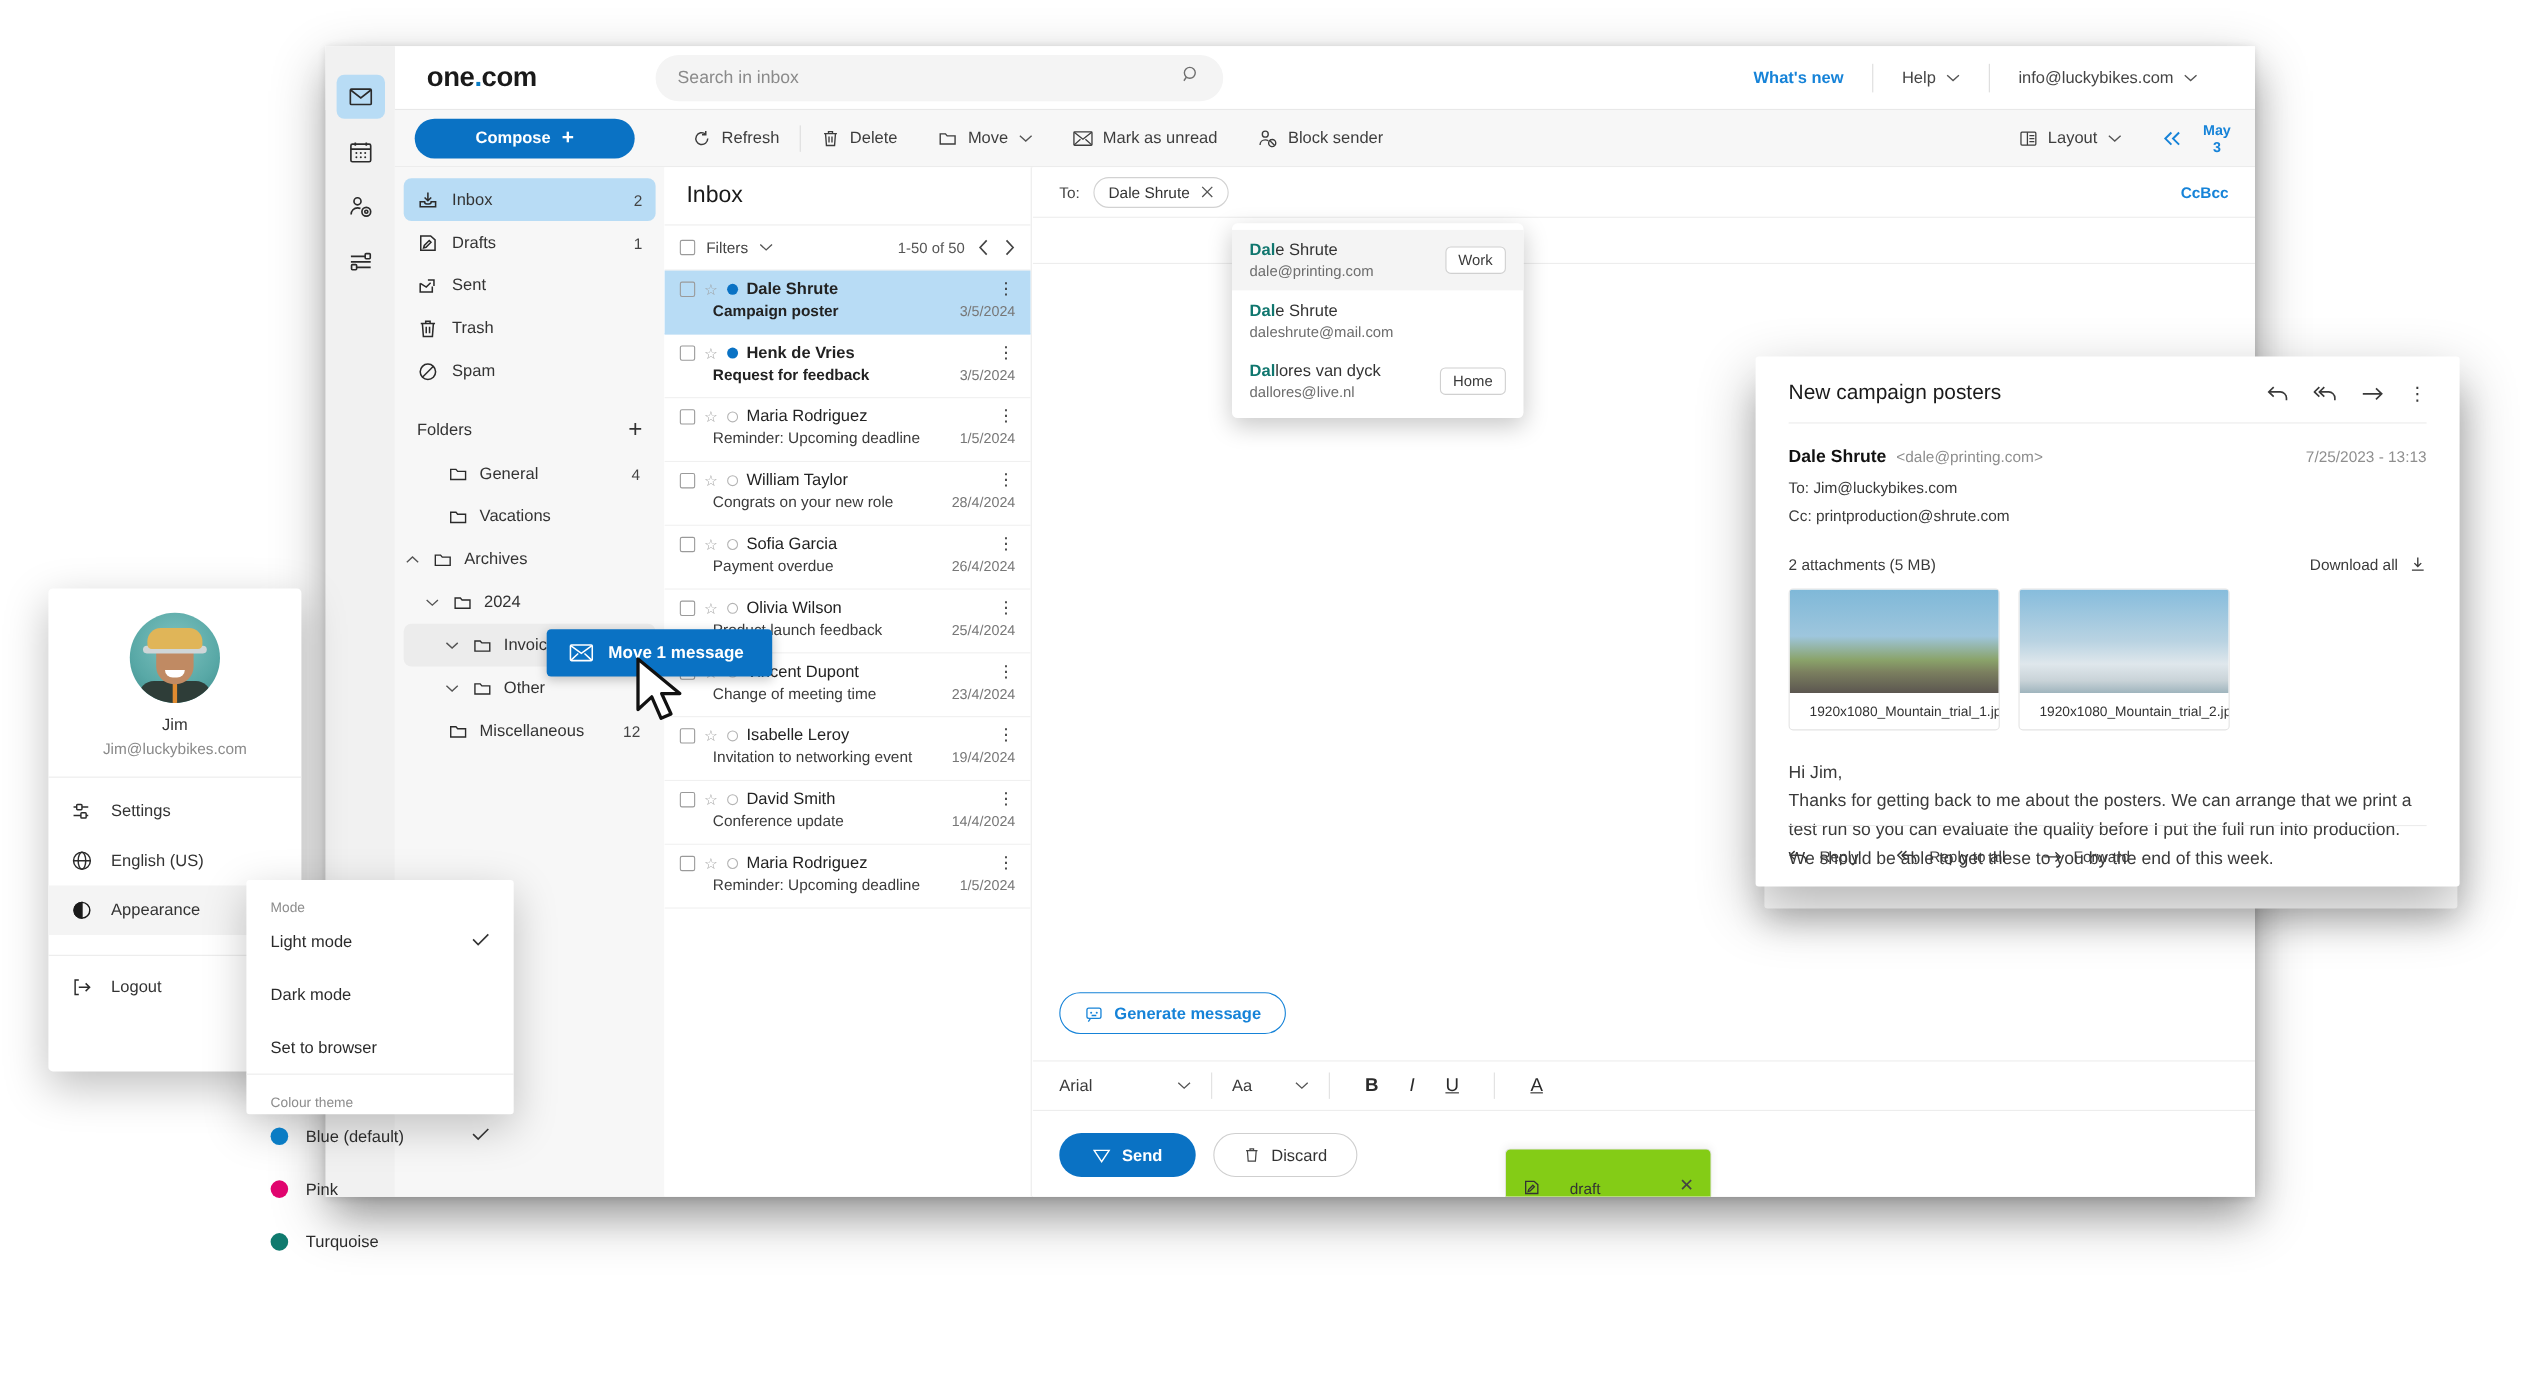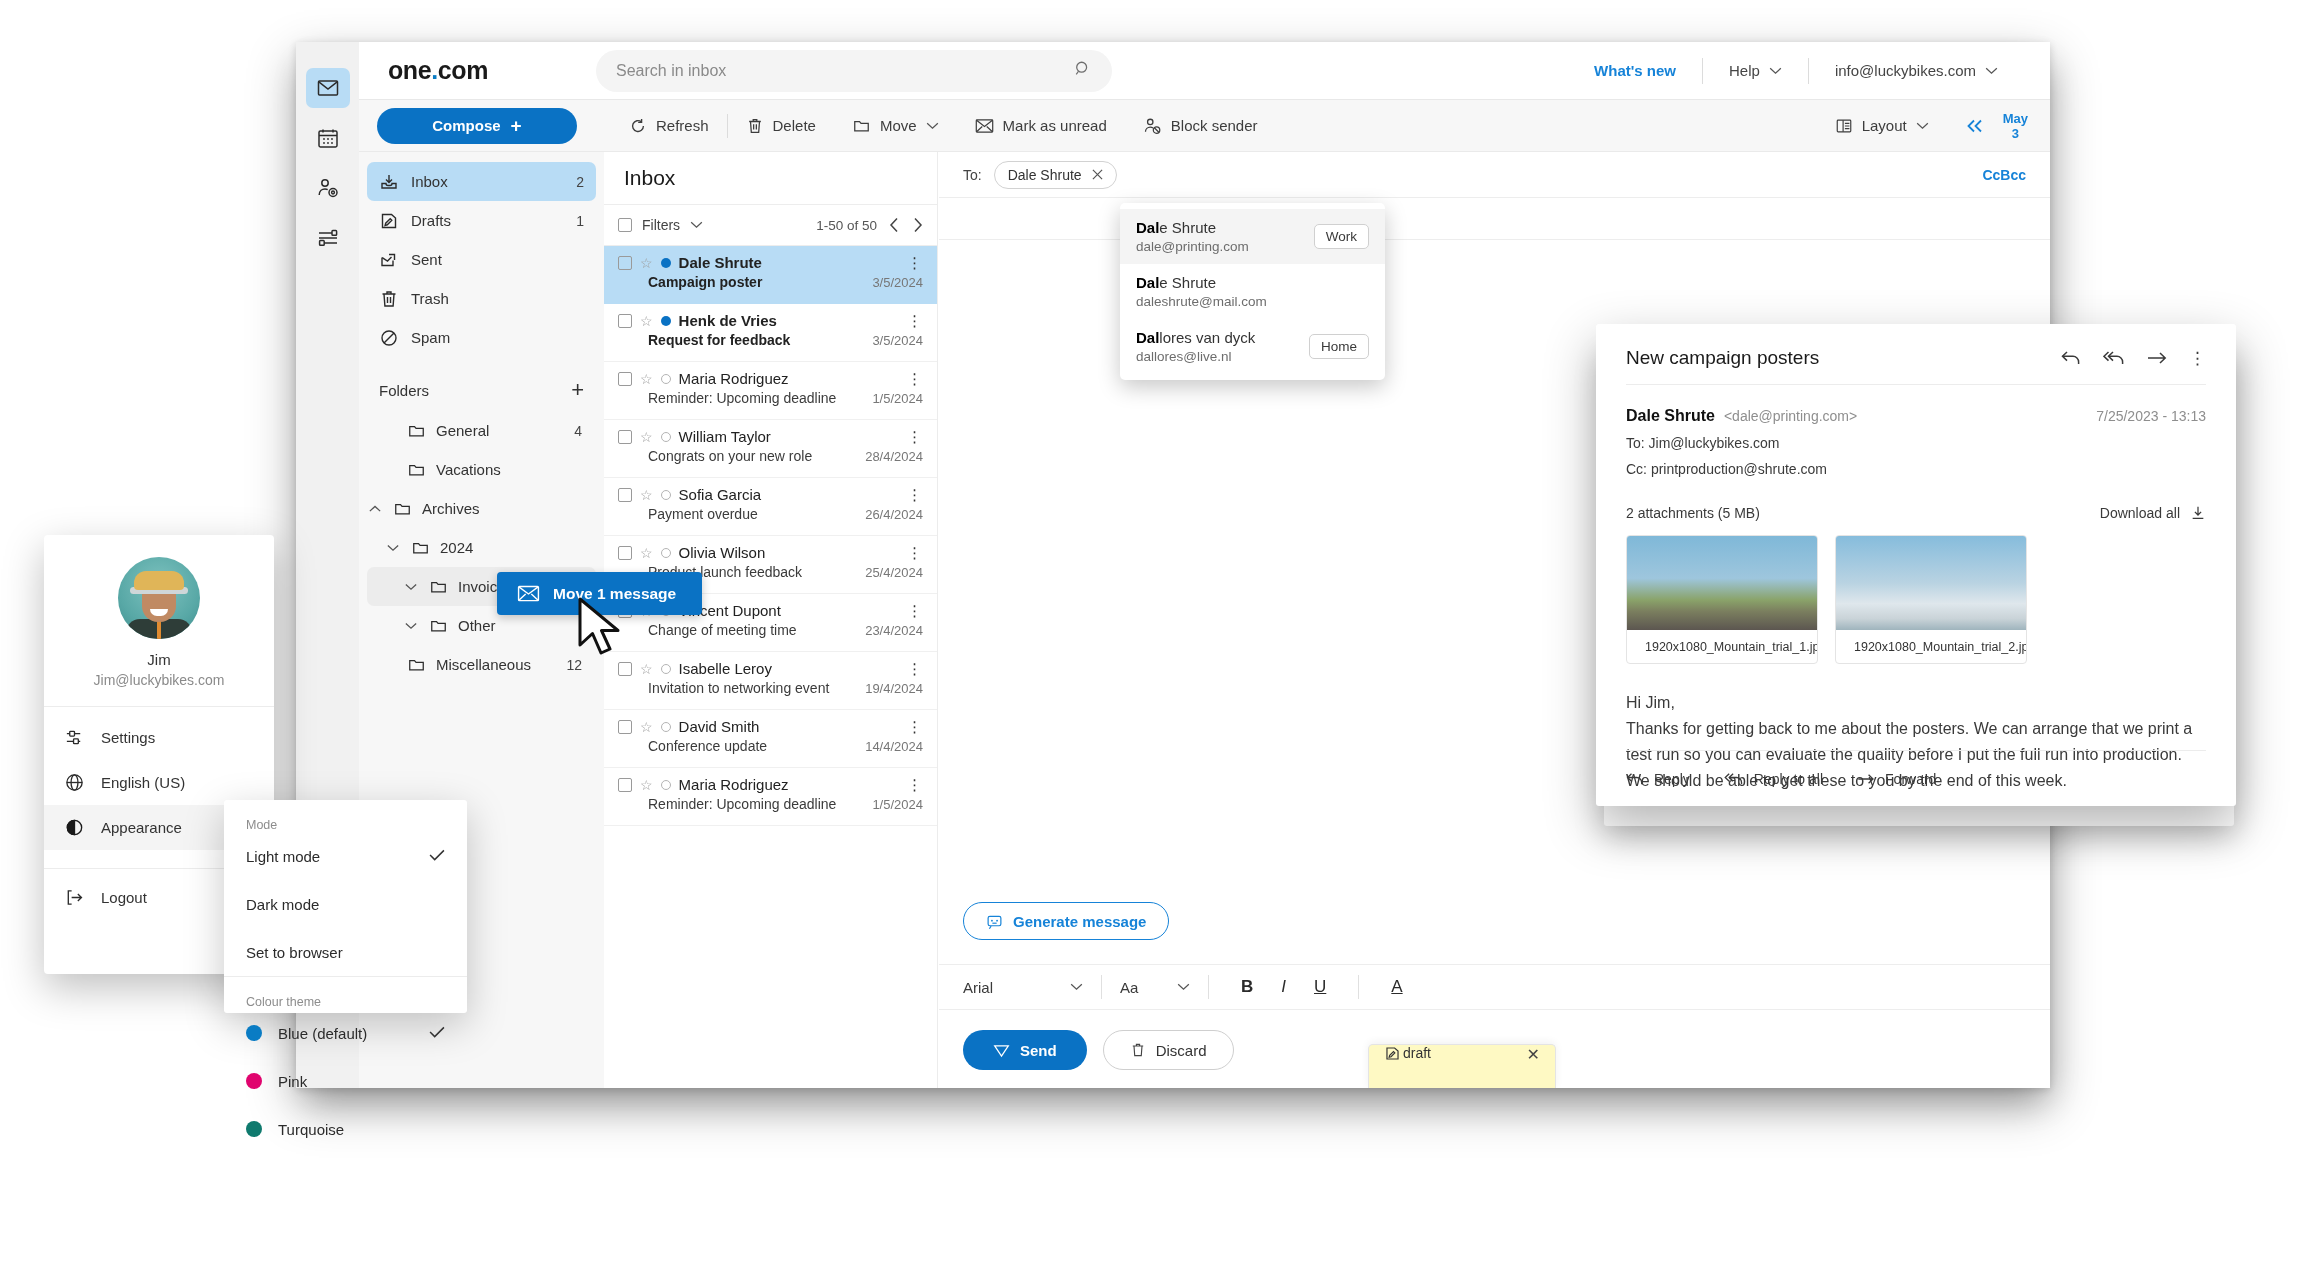--- a/index.html
+++ b/index.html
@@ -167,30 +167,30 @@
 
   
   .autocomplete {
     position: absolute; left: 1120px; top: 203px; width: 265px;
     background:#fff; border-radius: 5px;
     box-shadow: 0 7px 22px rgba(0,0,0,.22); z-index: 30; padding: 6px 0;
   }
   .ac-item { padding: 10px 16px; display:flex; align-items:center; cursor:pointer; }
   .ac-item.hl { background:#f4f4f4; }
   .ac-name { font-size: 15px; color:#333; }
-  .ac-name b { color:#000000; font-weight: 700; }
+  .ac-name b { color:#0f766e; font-weight: 700; }
   .ac-mail { font-size: 13.5px; color:#6d6d6d; margin-top: 2px; }
   .ac-tag { margin-left:auto; border:1px solid #d0d0d0; border-radius:5px; padding: 4px 11px;
       font-size: 13.5px; color:#3a3a3a; background:#fff; }
 
   
   .draft-tab {
     position:absolute; left: 1072px; bottom: 0; width: 188px; height: 44px;
-    background:#fef9c3; border: 1px solid #e4e4e4; border-bottom:none; border-radius: 5px 5px 0 0;
-    display:flex; align-items:flex-start; gap: 2px; padding: 0 15px; font-size:14px; color:#333;
+    background:#84cc16; border: 1px solid #e4e4e4; border-bottom:none; border-radius: 5px 5px 0 0;
+    display:flex; align-items:flex-end; gap: 26px; padding: 0 15px; font-size:14px; color:#333;
     box-shadow: 0 -2px 8px rgba(0,0,0,.06); z-index: 12;
   }
   .draft-tab .x { margin-left:auto; font-size: 16px; color:#444; }
 
   
   .bg-photo {
     position:absolute; left: 1345px; top: 288px; width: 196px; height: 418px;
     background: linear-gradient(#2f88bd 0%, #3e9ac9 42%, #7fa96e 75%, #6e7a52 84%, #4f4a43 92%, #3b3730 100%);
     z-index: 5;
   }

